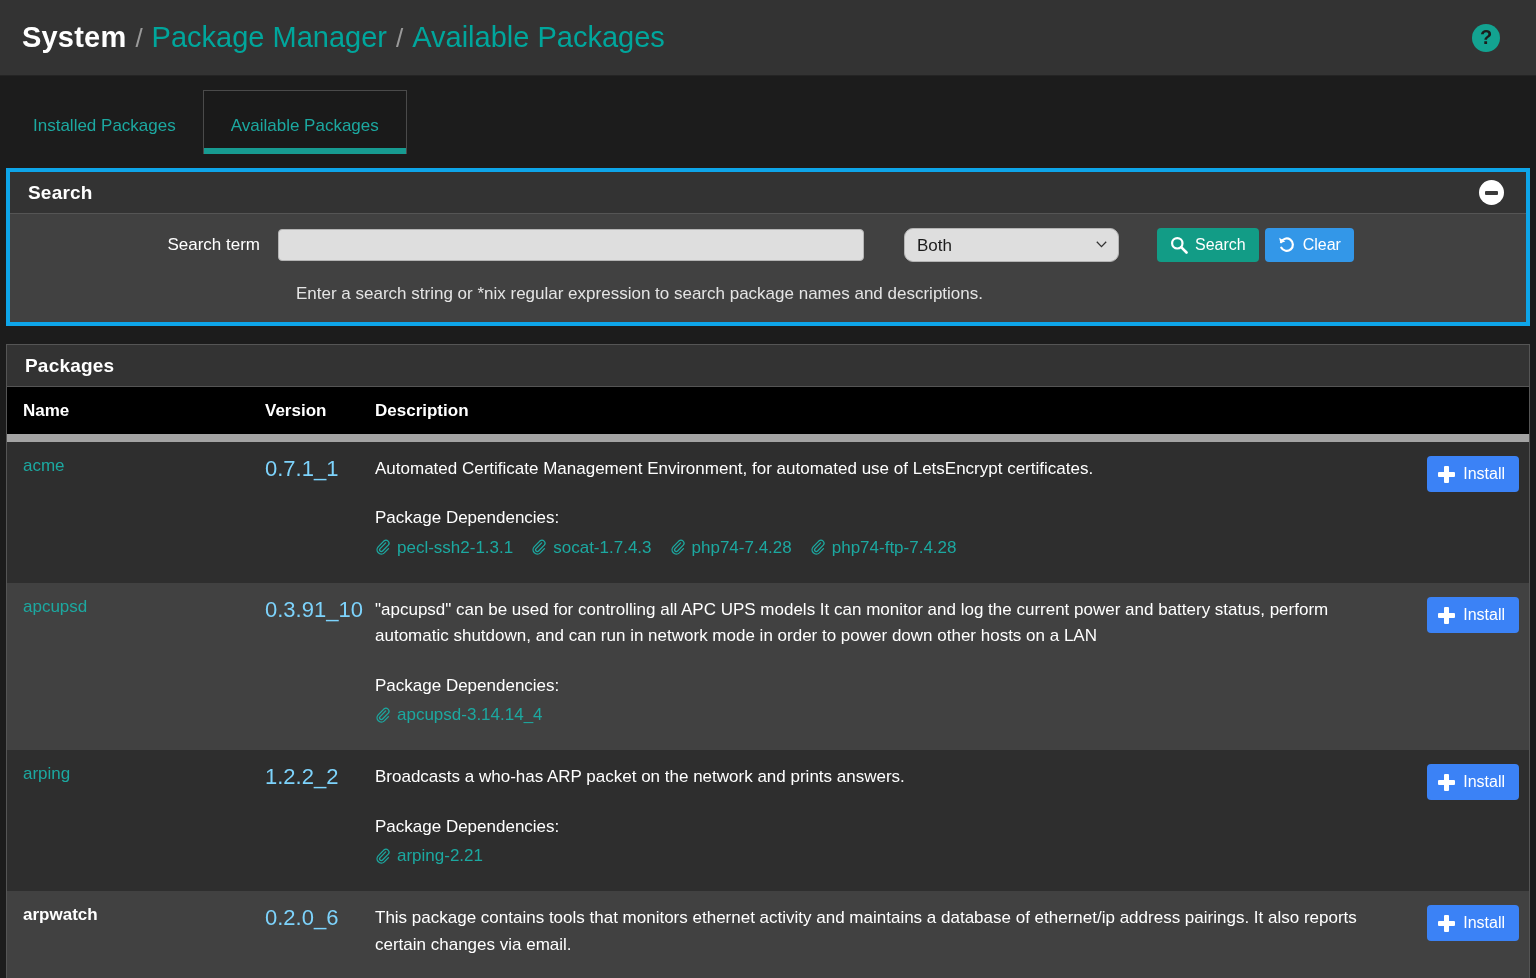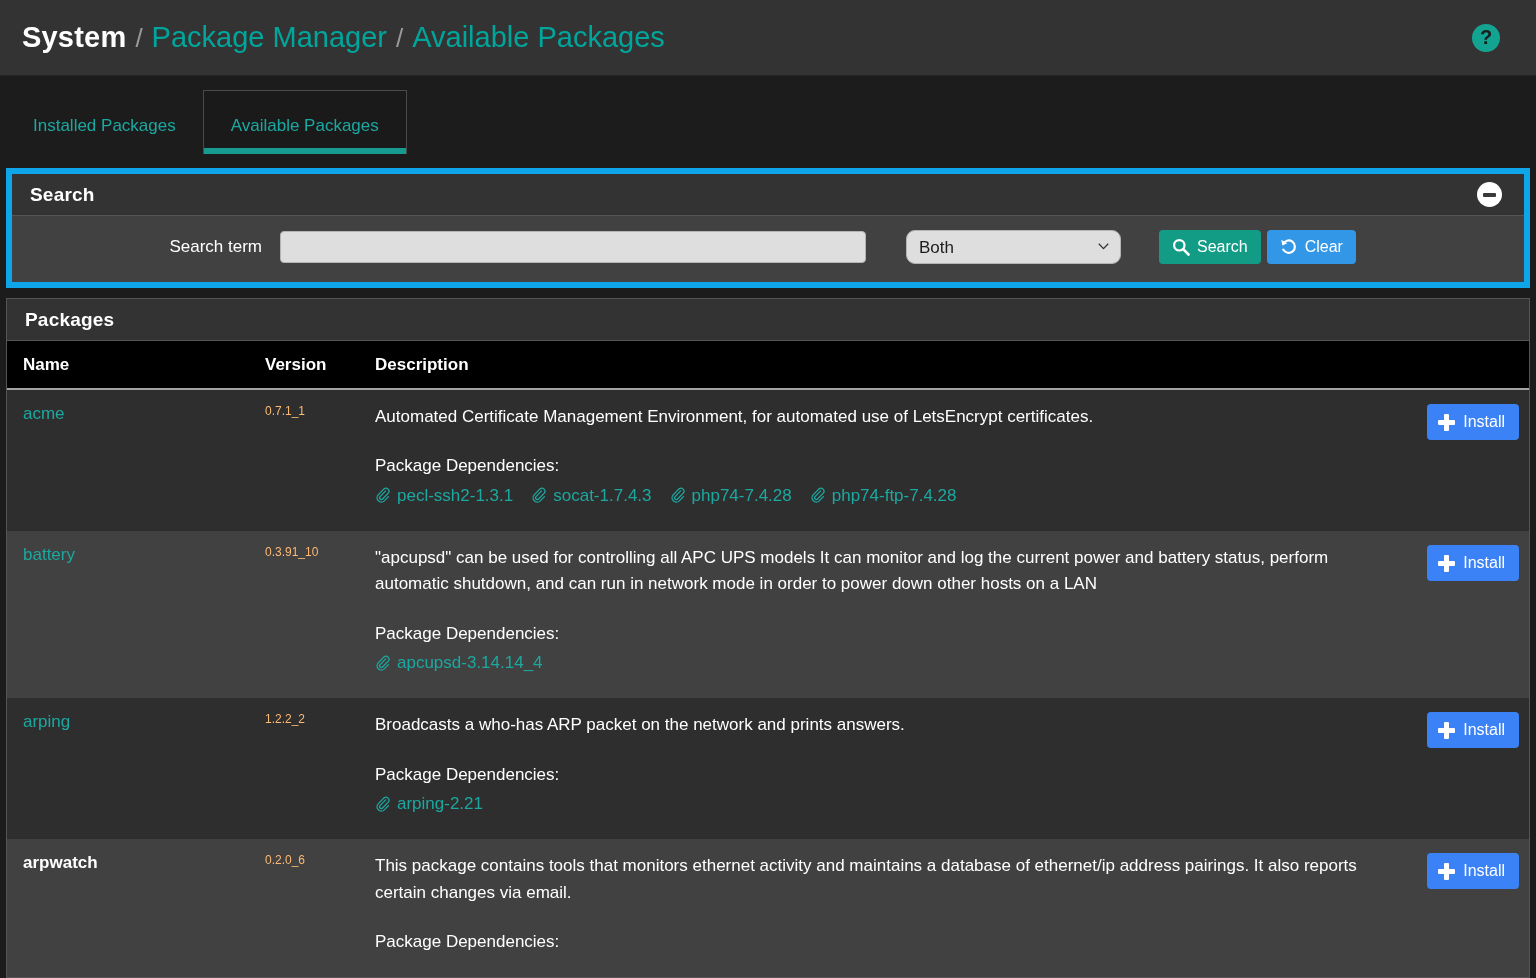--- a/index.html
+++ b/index.html
@@ -86,22 +86,22 @@
   .tab.active::after {
     content: "";
     position: absolute;
     left: 0; right: 0; bottom: 0;
     height: 6px;
     background: #179B91;
   }
 
   
   .panel {
-    margin: 0 6px 10px 6px;
-    border: 6px solid #0ea5e9;
+    margin: 0 6px 18px 6px;
+    border: 4px solid #0ea5e9;
     background: #414141;
   }
   .panel-heading {
     background: #333333;
     height: 42px;
     display: flex;
     align-items: center;
     padding: 0 16px 0 18px;
     border-bottom: 1px solid #555555;
   }
@@ -199,41 +199,41 @@
   
   .pkg-panel { border: 1px solid #555555; margin: 0 6px; background: #2e2e2e; }
   table.pkg { width: 100%; border-collapse: collapse; table-layout: fixed; }
   table.pkg thead th {
     background: #000000;
     color: #ffffff;
     font-size: 17px;
     font-weight: bold;
     text-align: left;
     padding: 14px 0 13px 0;
-    border-bottom: 2px solid #a3a3a3;
+    border-bottom: 8px solid #a3a3a3;
   }
   th.c-name { width: 258px; padding-left: 16px !important; }
   th.c-ver  { width: 110px; }
   th.c-desc { }
   th.c-act  { width: 122px; }
 
   table.pkg tbody tr { vertical-align: top; }
   table.pkg tbody tr:nth-child(odd)  { background: #2e2e2e; }
   table.pkg tbody tr:nth-child(even) { background: #414141; }
   table.pkg tbody td { padding: 14px 0 22px 0; }
   td.c-name {
     padding-left: 16px !important;
     font-size: 17px;
     color: #1CA8A0;
     cursor: pointer;
   }
   td.c-name.hovered { color: #ffffff; font-weight: bold; }
   td.c-ver {
-    font-size: 12px;
-    color: #fdba74;
+    font-size: 22px;
+    color: #7dd3fc;
   }
   td.c-desc {
     font-size: 17px;
     color: #ffffff;
     line-height: 1.55;
     padding-right: 22px !important;
   }
   td.c-act { padding-right: 10px !important; text-align: right; }
 
   .deps-label {
@@ -334,20 +334,24 @@
         <span>Search</span>
       </button>
       <button class="btn btn-clear">
         <svg width="18" height="18" viewBox="0 0 18 18">
           <path d="M3 6.2 A6.2 6.2 0 1 1 3.2 11.6" stroke="#fff" stroke-width="2.2" fill="none" stroke-linecap="round"></path>
           <path d="M1.2 1.8 L2.4 6.9 L7.3 5.6 Z" fill="#fff"></path>
         </svg>
         <span>Clear</span>
       </button>
     </div>
+    <div class="help-row">
+      <div class="help-spacer"></div>
+      <div class="help-text">Enter a search string or *nix regular expression to search package names and descriptions.</div>
+    </div>
   </div>
 </div>
 
 <div class="pkg-panel">
   <div class="panel-heading">
     <span class="panel-title">Packages</span>
   </div>
   <table class="pkg">
     <thead>
       <tr>
@@ -390,21 +394,21 @@
                 <span>php74-ftp-7.4.28</span>
               </a>
             </div>
           </td>
           <td class="c-act"><button class="btn-install">
               <span class="plus"></span>
               <span>Install</span>
             </button></td>
         </tr>
         <tr>
-          <td class="c-name"><span>battery</span></td>
+          <td class="c-name"><span>apcupsd</span></td>
           <td class="c-ver"><span>0.3.91_10</span></td>
           <td class="c-desc">
             <div>"apcupsd" can be used for controlling all APC UPS models It can monitor and log the current power and battery status, perform automatic shutdown, and can run in network mode in order to power down other hosts on a LAN</div>
             <div class="deps-label">Package Dependencies:</div>
             <div class="deps-list">
               <a class="dep">
                 <svg width="16" height="17" viewBox="0 0 16 17">
                   <path d="M12.4 4.1 L5.6 11.1 a2.1 2.1 0 0 0 3 3 l7-7.2 a3.7 3.7 0 0 0-5.2-5.2 l-7.1 7.3 a5.2 5.2 0 0 0 7.4 7.3 l5.1-5.2" stroke="#1CA8A0" stroke-width="1.6" fill="none" stroke-linecap="round" stroke-linejoin="round" transform="scale(0.82) translate(0.6,0.6)"></path>
                 </svg>
                 <span>apcupsd-3.14.14_4</span>

